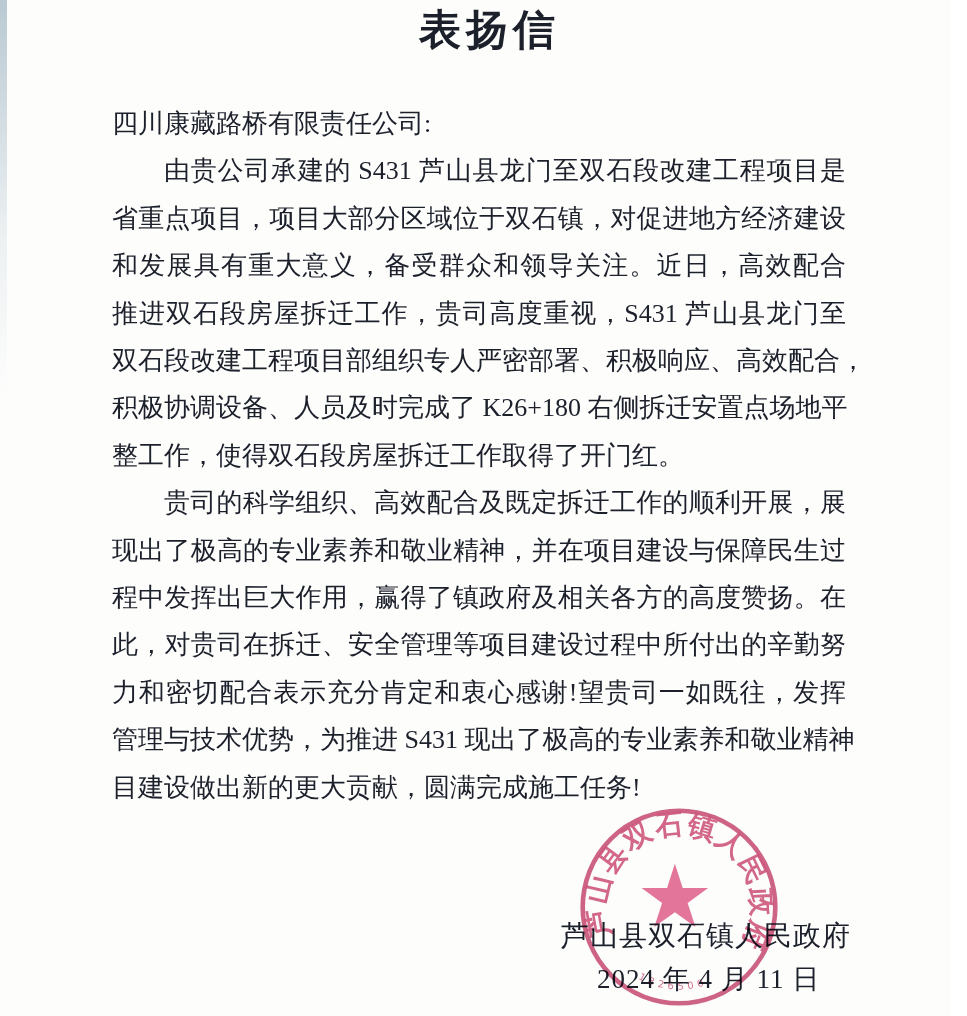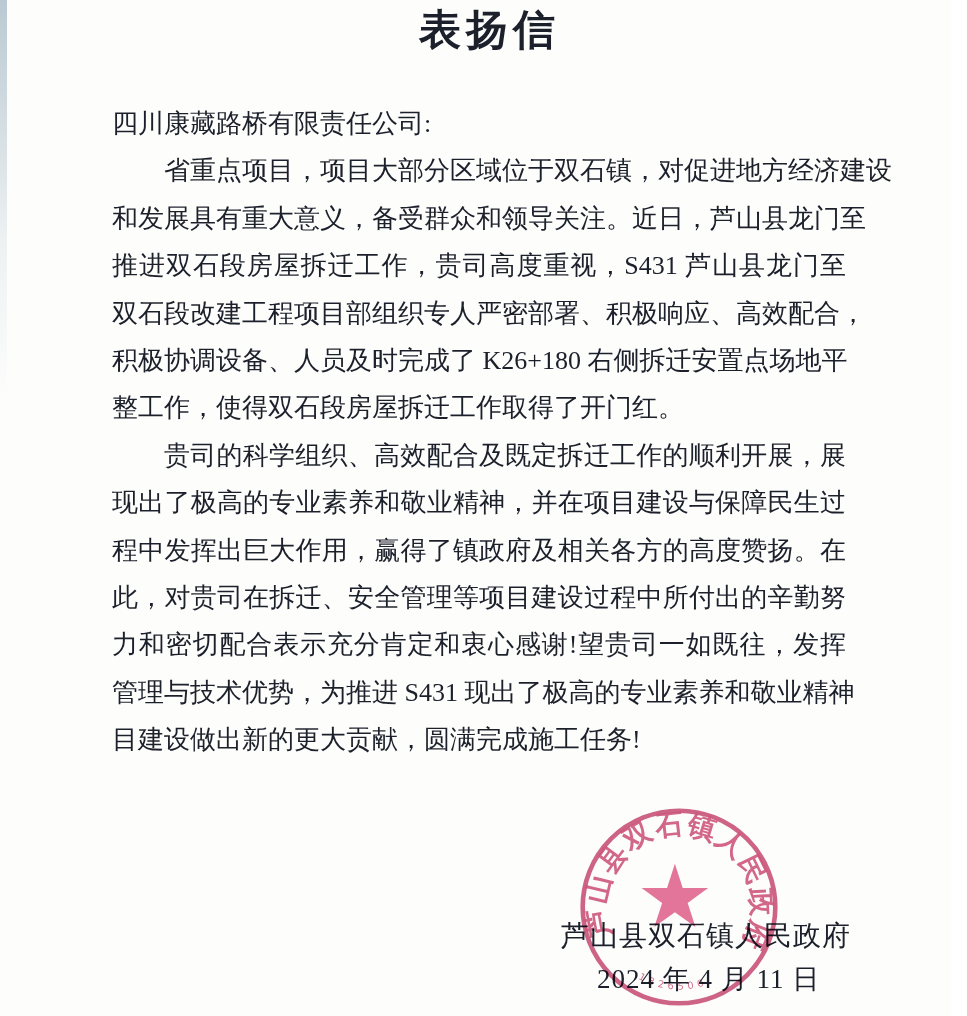--- a/index.html
+++ b/index.html
@@ -94,24 +94,25 @@
 
   <div class="scan-edge"></div>
 
   <div class="title">表扬信</div>
 
   <div class="body-text">
     <div class="salutation">四川康藏路桥有限责任公司:</div>
 
     <div class="para">
 
+        <div class="line">由贵公司承建的 S431 芦山县龙门至双石段改建工程项目是</div>
 
         <div class="line">省重点项目，项目大部分区域位于双石镇，对促进地方经济建设</div>
 
-        <div class="line">和发展具有重大意义，备受群众和领导关注。近日，芦山县龙门至</div>
+        <div class="line">和发展具有重大意义，备受群众和领导关注。近日，高效配合</div>
 
         <div class="line">推进双石段房屋拆迁工作，贵司高度重视，S431 芦山县龙门至</div>
 
         <div class="line">双石段改建工程项目部组织专人严密部署、积极响应、高效配合，</div>
 
         <div class="line">积极协调设备、人员及时完成了 K26+180 右侧拆迁安置点场地平</div>
 
         <div class="line">整工作，使得双石段房屋拆迁工作取得了开门红。</div>
       </div>
 

